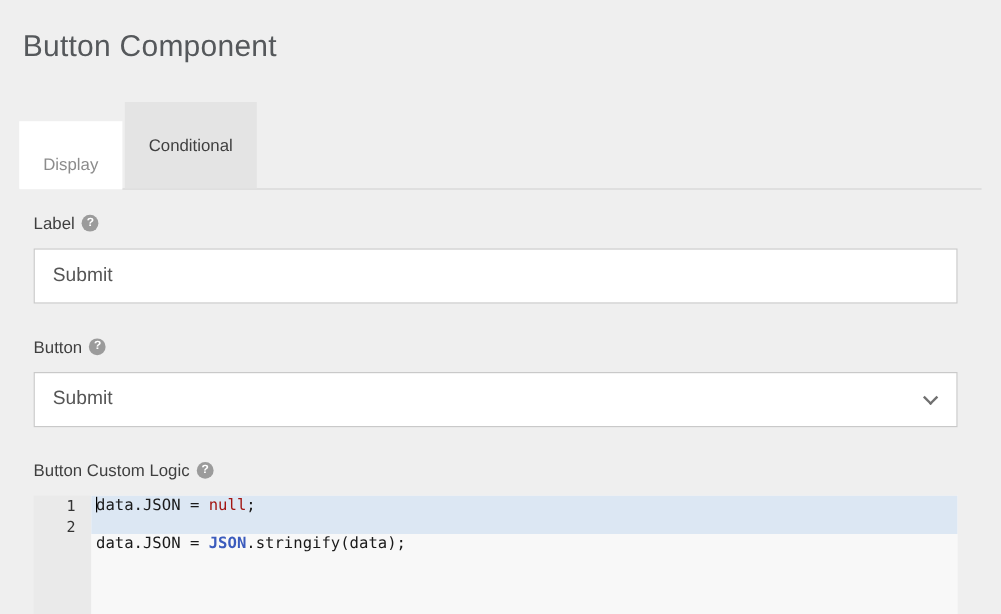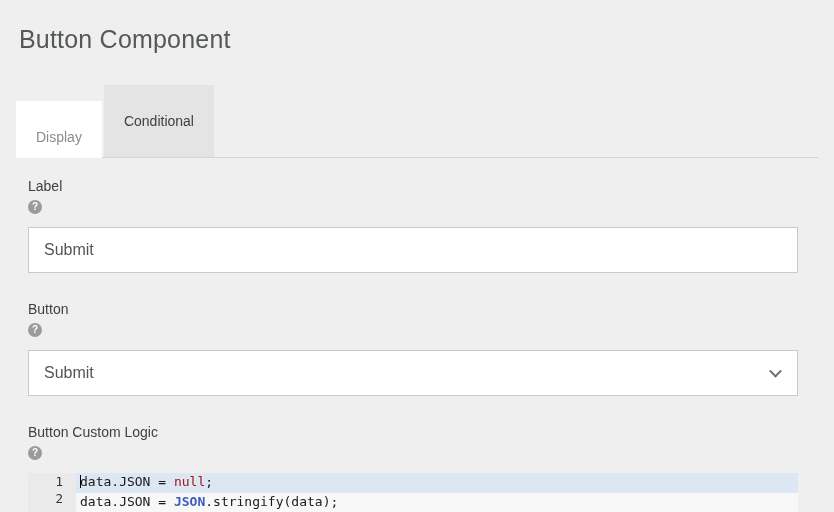--- a/index.html
+++ b/index.html
@@ -34,24 +34,23 @@
   .tab.active{
     background:var(--tab-active-bg);
     color:#8c8c8c;
     margin-bottom:-1px;
     padding-bottom:13px;
   }
   .form-area{ margin:0 36px 0 28px; }
   .form-group{ margin-top:20px; }
   .form-group + .form-group{ margin-top:28px; }
   .label-row{
-    display:flex; align-items:flex-start; gap:6px;
+    display:flex; align-items:center; gap:6px;
     font-size:14px; color:#3f3f3f;
     margin-bottom:13px;
-    flex-direction:column;
   }
   .help-icon{
     width:14px; height:14px; border-radius:50%;
     background:#9b9b9b; color:#fff;
     font-size:10px; font-weight:bold; line-height:14px;
     text-align:center; display:inline-block; cursor:pointer;
     flex:0 0 auto;
   }
   .text-input{
     display:block; width:100%; height:46px;
@@ -87,21 +86,21 @@
   .gutter-line{
     height:17px; line-height:17px;
     text-align:right; padding-right:13px;
     color:#333; font-size:12.5px;
   }
   .code-pane{
     flex:1; background:var(--editor-bg);
     overflow:hidden;
   }
   .code-line{
-    height:20px; line-height:17px;
+    height:32px; line-height:17px;
     padding-left:4px; white-space:pre;
     color:#1a1a1a;
   }
   .code-line.active{ background:var(--active-line-bg); }
   .tok-constant{ color:var(--code-constant); }
   .tok-support{ color:var(--code-support);font-weight:bold; }
   .text-cursor{
     display:inline-block; width:1px; height:13px;
     background:#000; vertical-align:-2px; margin-right:-1px;
   }

